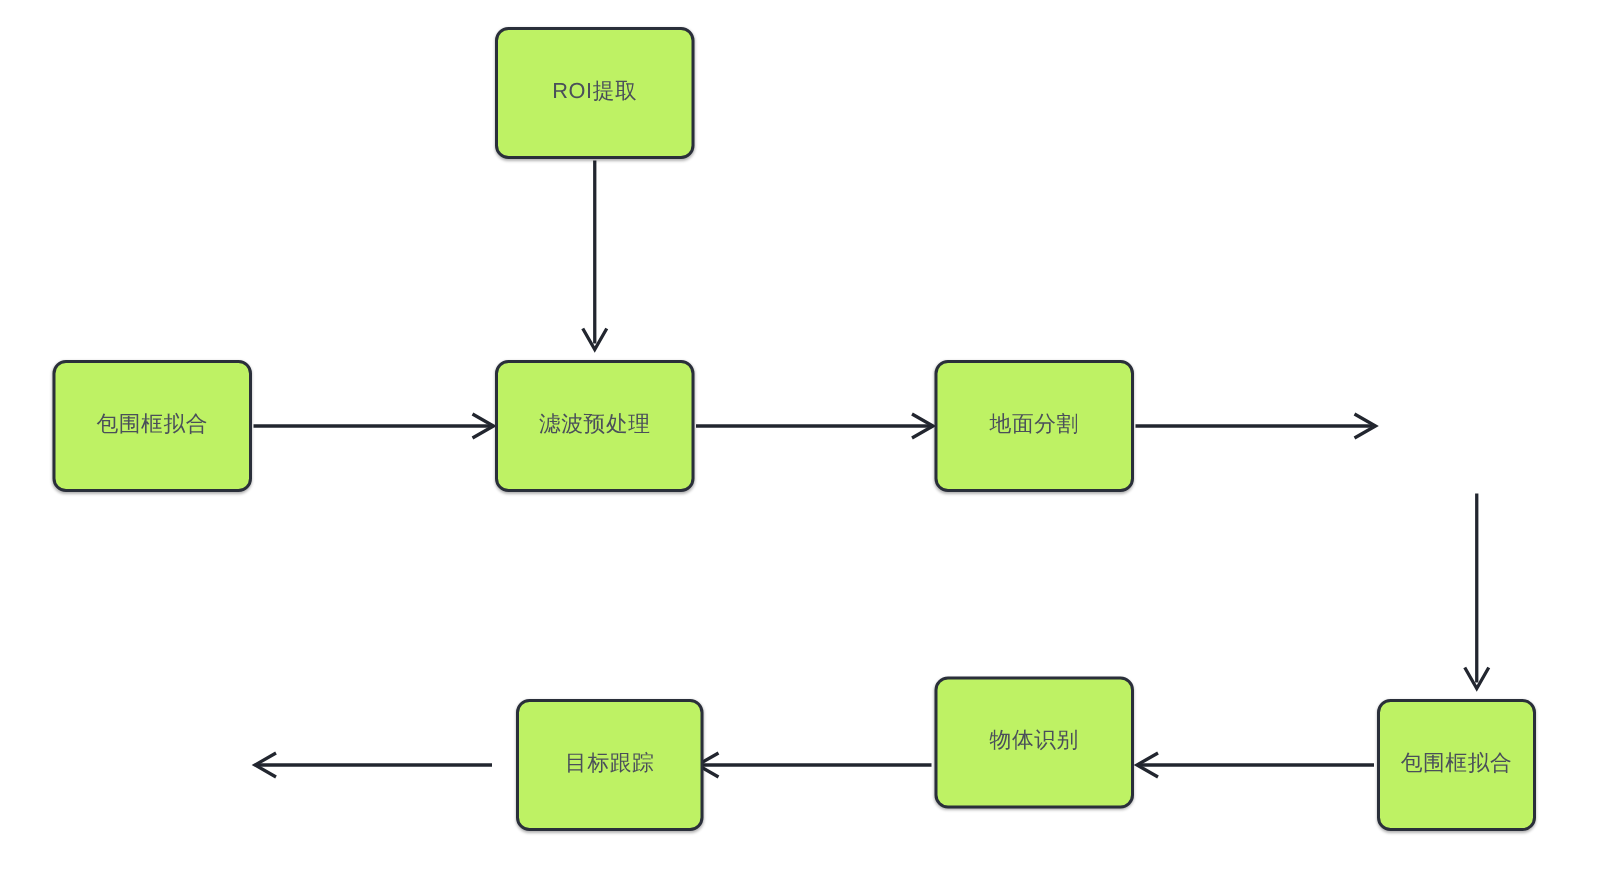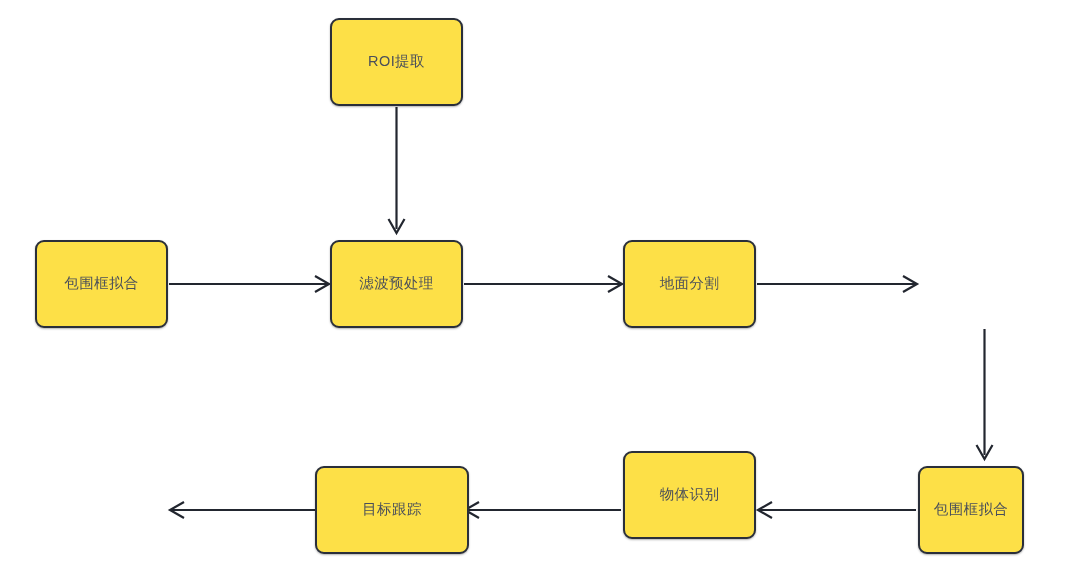--- a/index.html
+++ b/index.html
@@ -23,21 +23,21 @@
     position: absolute;
     left: 0;
     top: 0;
     width: 1080px;
     height: 580px;
     pointer-events: none;
   }
   .node {
     position: absolute;
     box-sizing: border-box;
-    background: #fde047;
+    background: #bef264;
     border: 2px solid #2a2f3a;
     border-radius: 9px;
     display: flex;
     align-items: center;
     justify-content: center;
     box-shadow: 0 1px 2px rgba(0,0,0,0.30);
   }
   .node-label {
     font-size: 14.5px;
     line-height: 1.2;
@@ -117,18 +117,18 @@
 
 
   <div class="node" style="left:918px; top:466px; width:106px; height:88px;">
     <span class="node-label">包围框拟合</span>
   </div>
 
   <div class="node" style="left:623px; top:451px; width:133px; height:88px;">
     <span class="node-label">物体识别</span>
   </div>
 
-  <div class="node" style="left:315px; top:466px; width:154px; height:88px;">
+  <div class="node" style="left:344px; top:466px; width:125px; height:88px;">
     <span class="node-label">目标跟踪</span>
   </div>
 
 
 </div>
 
 </body></html>

